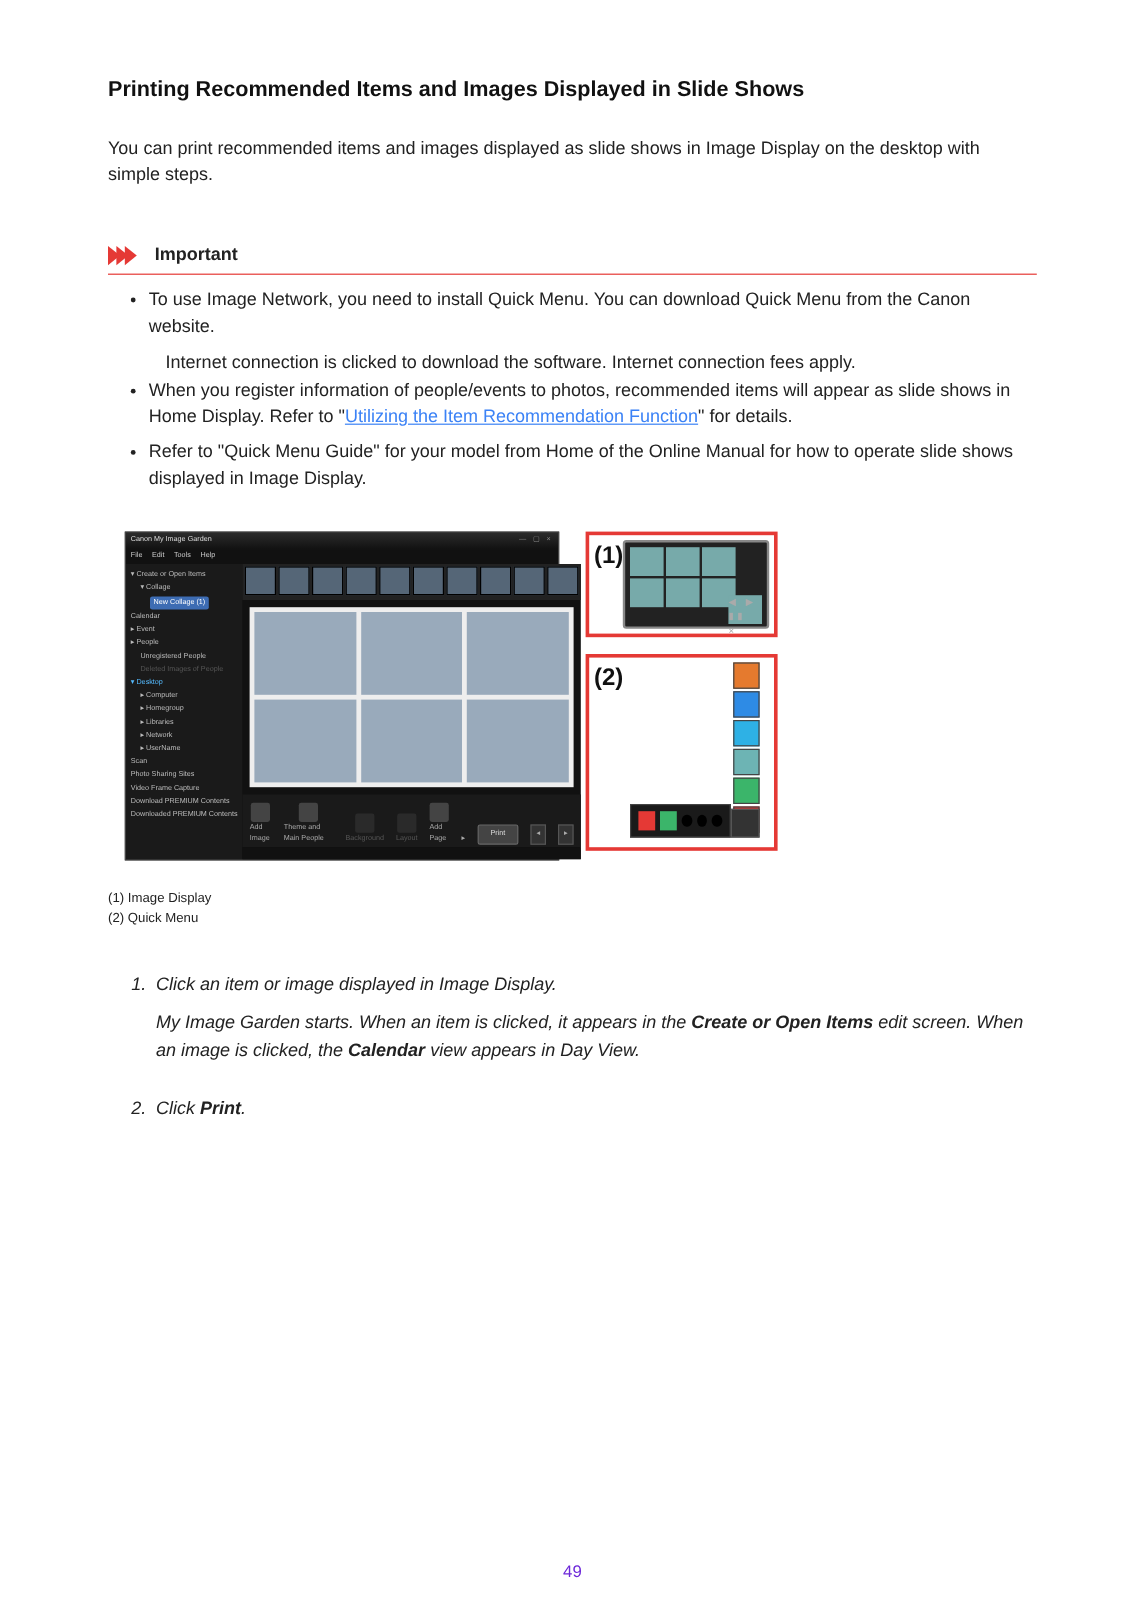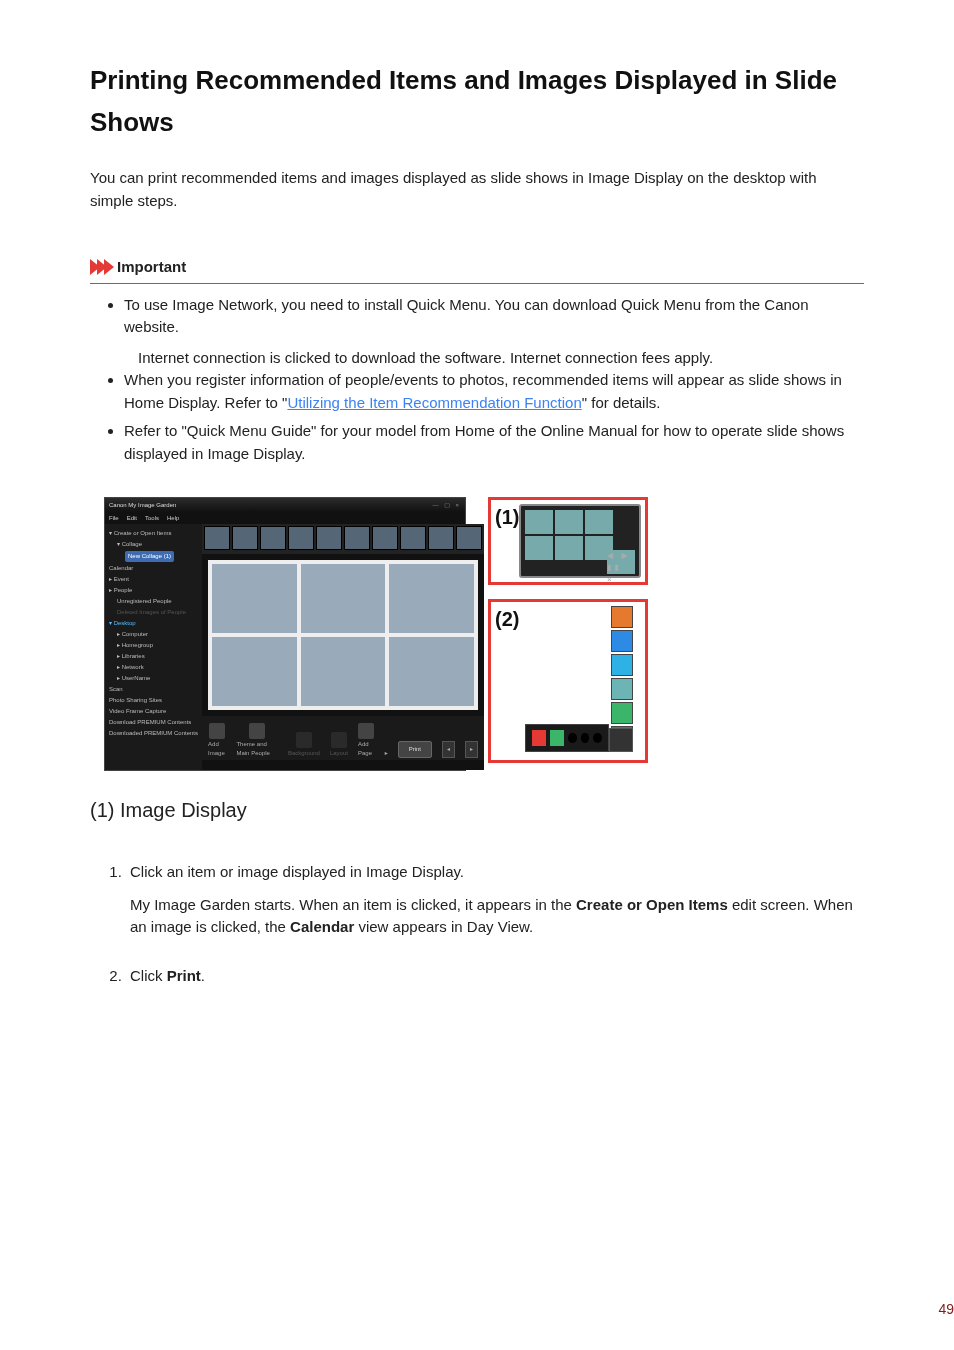--- a/index.html
+++ b/index.html
@@ -13,33 +13,33 @@
   }
   .page {
     width: 954px;
     min-height: 1350px;
     margin: 0 auto;
     padding: 60px 90px 40px 90px;
     box-sizing: border-box;
     position: relative;
   }
   h1.page-title {
-    font-size: 26px;
+    font-size: 18px;
     font-weight: bold;
     margin: 0 0 24px 0;
     line-height: 1.6;
     color: #111;
   }
   p.intro {
     margin: 0 0 44px 0;
   }
   .callout-header {
     display: flex;
     align-items: center;
-    gap: 6px;
+    gap: 18px;
     border-bottom: 1px solid #e53935;
     padding-bottom: 4px;
     margin-bottom: 10px;
     margin-top: 28px;
   }
   .callout-header .label {
     font-weight: bold;
     font-size: 15px;
     color: #222;
   }
@@ -163,36 +163,37 @@
   .qmenu .hrow{
     position:absolute; left:6px; bottom:4px; right:32px; height:22px;
     display:flex; gap:4px; align-items:center;
     background:#1a1a1a; border:1px solid #444; padding:2px 6px;
   }
   .qmenu .hrow .sq{ width:16px; height:16px; }
   .qmenu .hrow .dot{ width:10px; height:10px; border-radius:50%; background:#000;}
   .corner{ position:absolute; right:8px; bottom:4px; width:22px; height:22px; background:#333; border:1px solid #555;}
 
   
-  .legend { margin: 20px 0 36px 0; font-size:20px; }
+  .legend { margin: 20px 0 36px 0; font-size:11px; }
   ol.steps {
     margin: 11px 0 0 16px;
     padding-left: 20px;
+    font-style: italic;
   }
   ol.steps > li {
     padding-left: 4px;
     margin-bottom: 26px;
   }
   ol.steps > li::marker { font-size:15px; }
   .step-body{ margin-top:10px; }
   .bold{font-weight:bold;}
 
   .pagenum{
     position:absolute; bottom:30px; left:0; right:0;
-    text-align:right; font-size:14px; color:#7f1d1d;
+    text-align:center; font-size:14px; color:#6d28d9;
   }
 </style>
 </head>
 <body>
 
 <div class="page">
 
   <h1 class="page-title">Printing Recommended Items and Images Displayed in Slide Shows</h1>
 
   <p class="intro">You can print recommended items and images displayed as slide shows in Image Display on the desktop with simple steps.</p>
@@ -342,20 +343,21 @@
               <span class="dot"></span>
           </div>
           <div class="corner"></div>
         </div>
       </div>
     </div>
   </div>
 
   <div class="legend">
     <div>(1) Image Display</div>
+    <div>(2) Quick Menu</div>
   </div>
 
   <ol class="steps">
     <li>
       <span>Click an item or image displayed in Image Display.</span>
       <div class="step-body">
         <span>My Image Garden starts. When an item is clicked, it appears in the </span><span class="bold">Create or Open Items</span><span> edit screen. When an image is clicked, the </span><span class="bold">Calendar</span><span> view appears in Day View.</span>
       </div>
     </li>
     <li>

